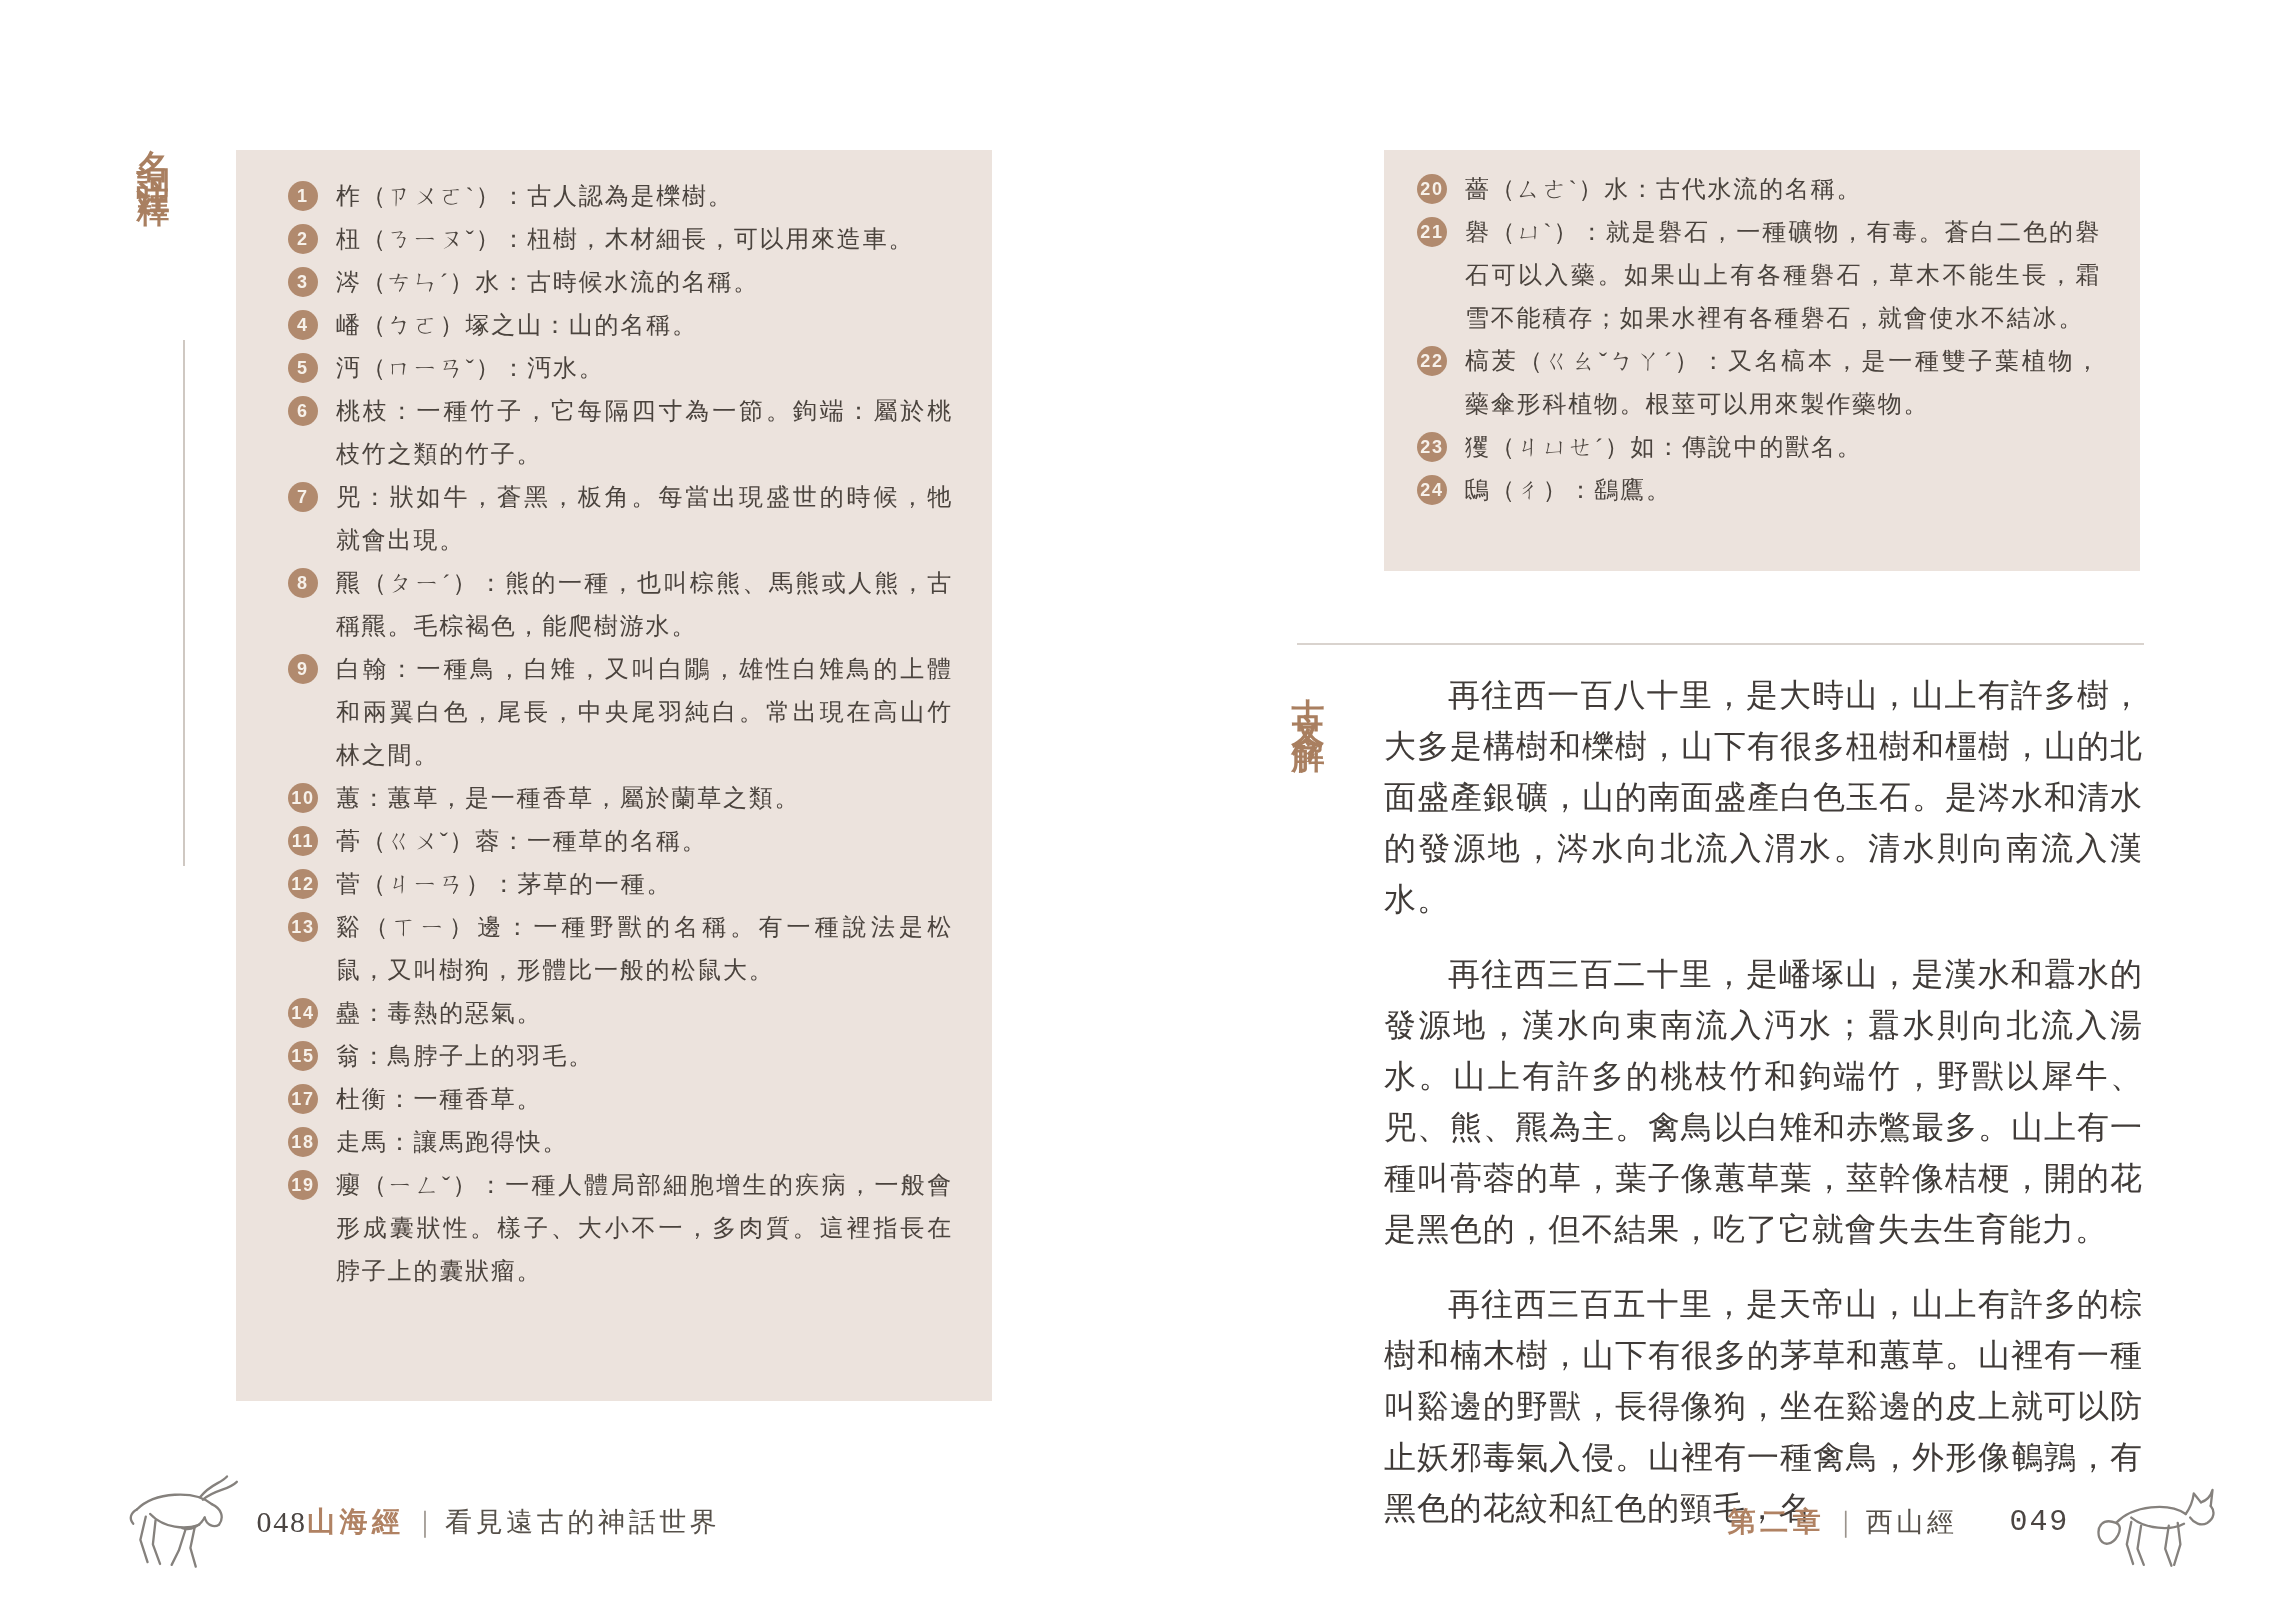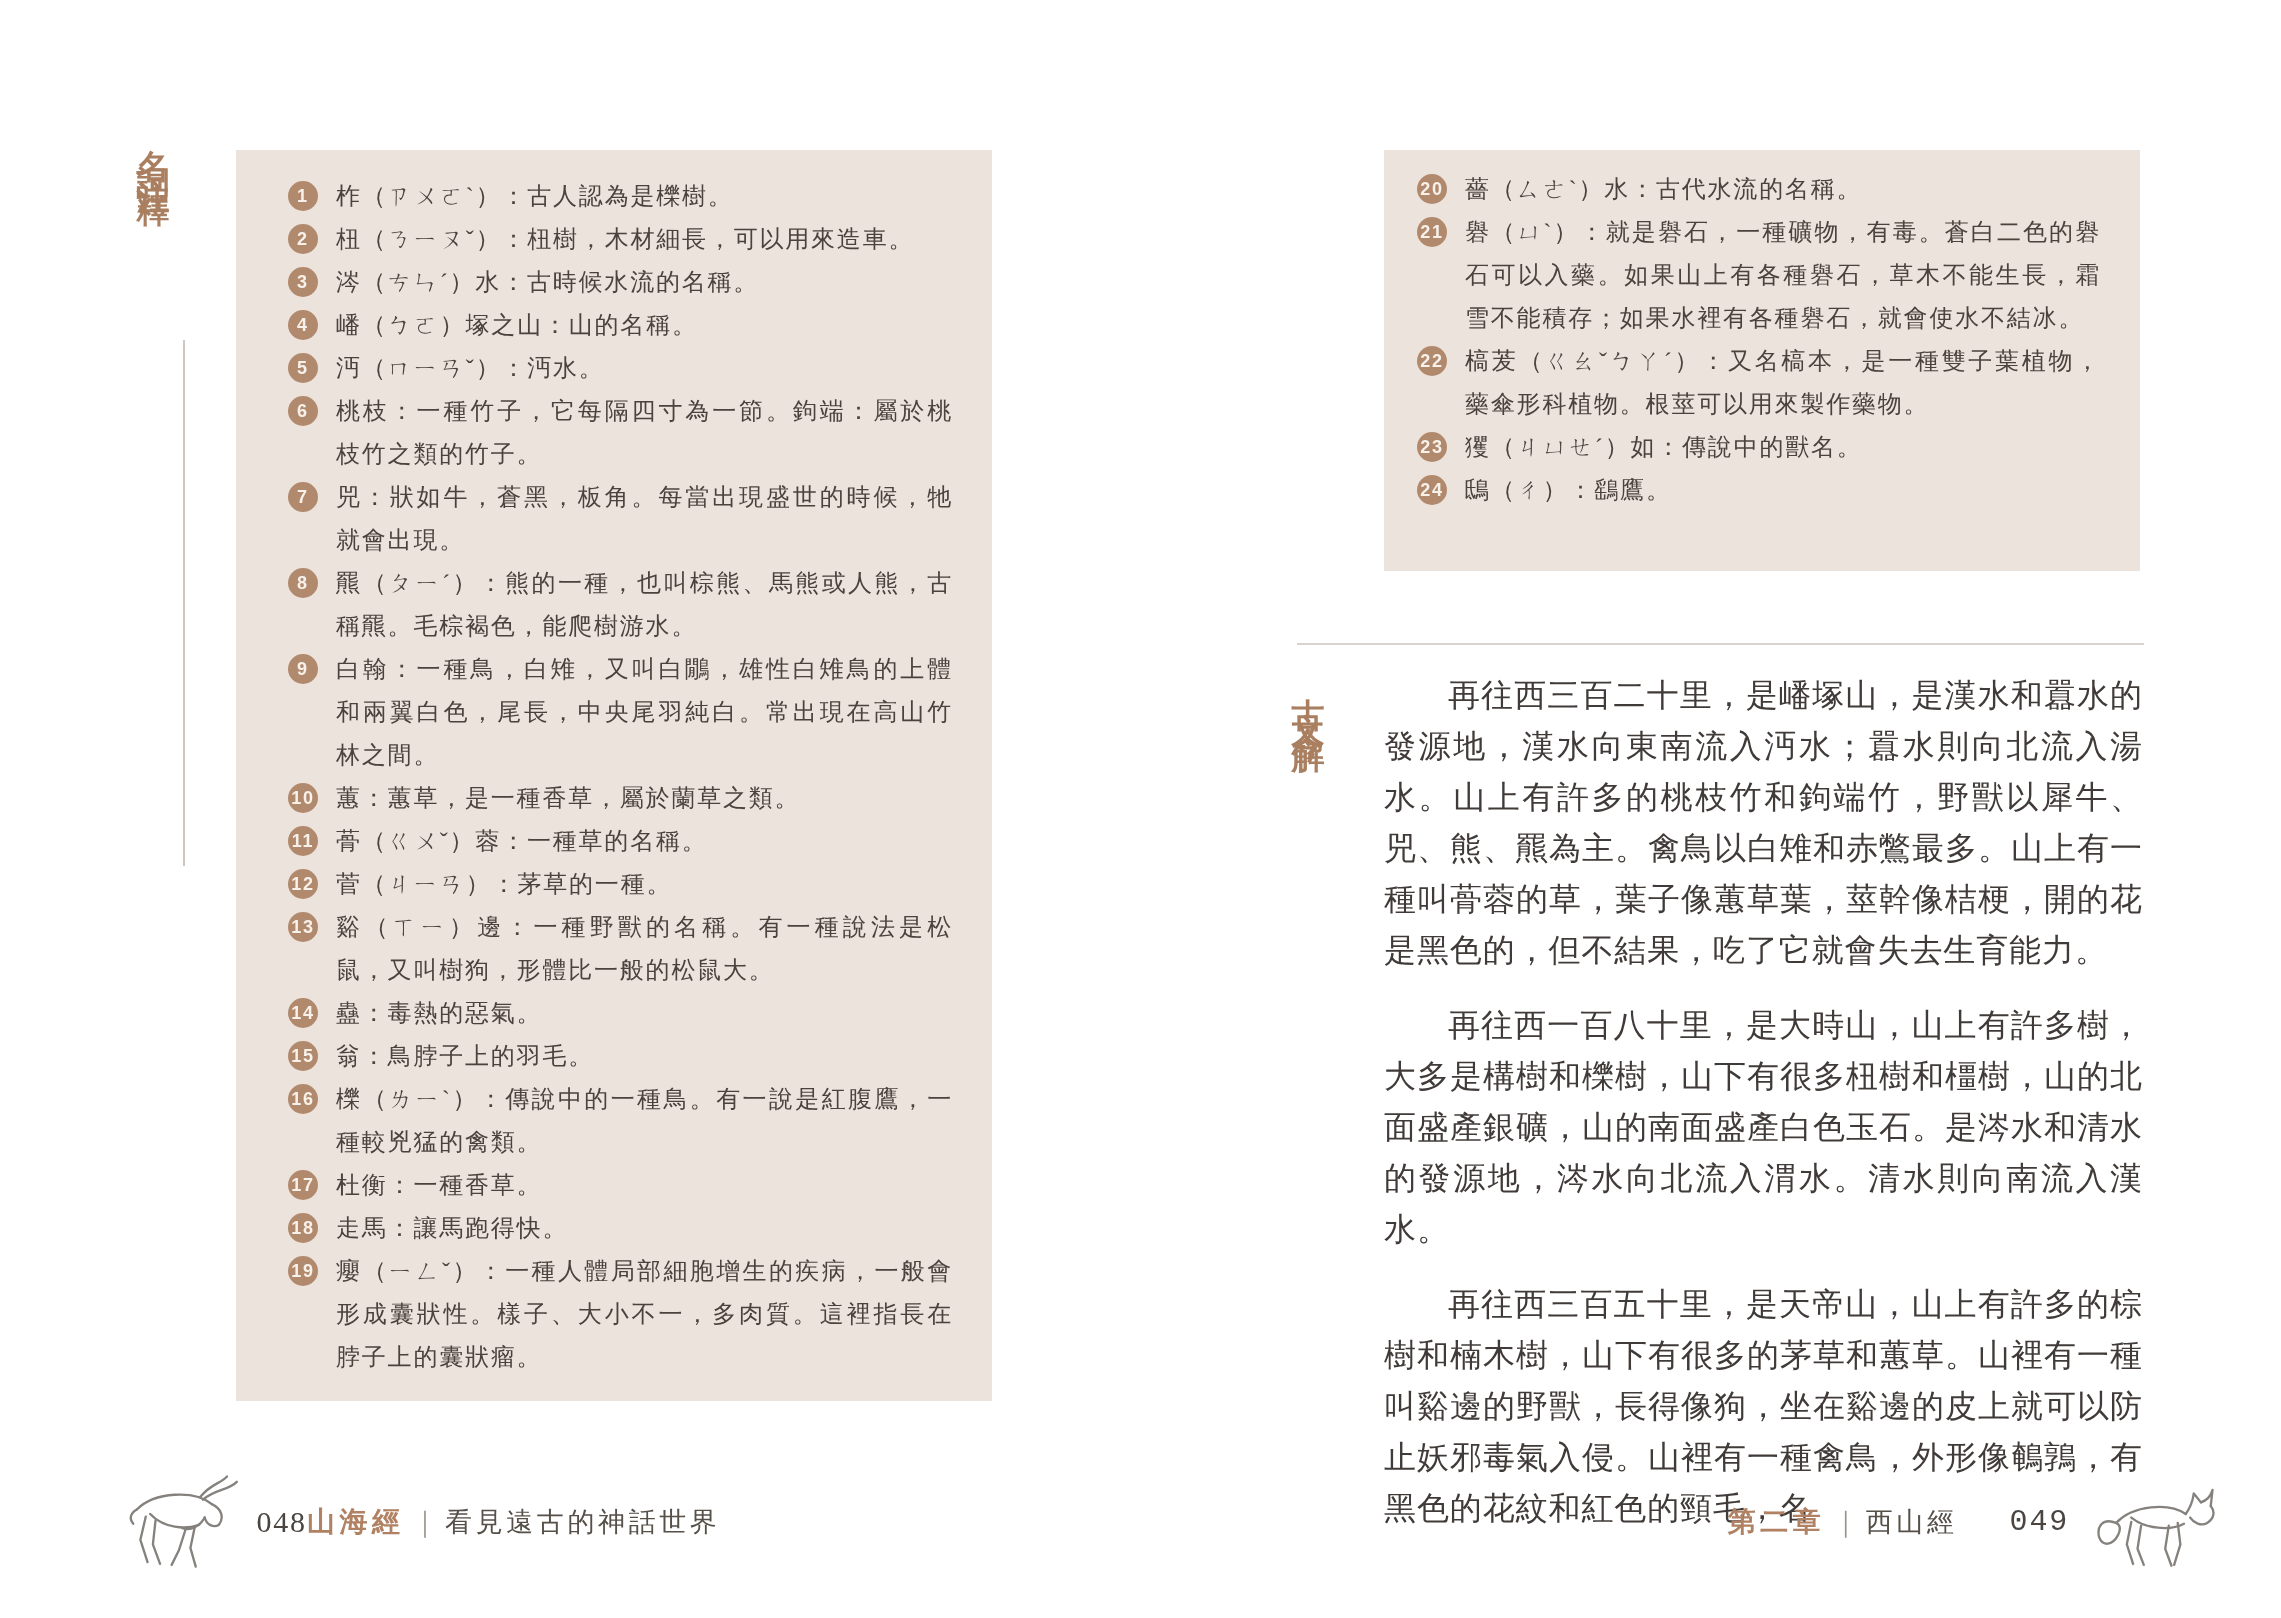--- a/index.html
+++ b/index.html
@@ -151,24 +151,20 @@
       <div class="note">
         <span class="badge">14</span>
         <span class="note-text">蠱：毒熱的惡氣。</span>
       </div>
 
       <div class="note">
         <span class="badge">15</span>
         <span class="note-text">翁：鳥脖子上的羽毛。</span>
       </div>
 
-      <div class="note">
-        <span class="badge">16</span>
-        <span class="note-text">櫟（ㄌㄧˋ）：傳說中的一種鳥。有一說是紅腹鷹，一種較兇猛的禽類。</span>
-      </div>
 
       <div class="note">
         <span class="badge">17</span>
         <span class="note-text">杜衡：一種香草。</span>
       </div>
 
       <div class="note">
         <span class="badge">18</span>
         <span class="note-text">走馬：讓馬跑得快。</span>
       </div>
@@ -206,23 +202,23 @@
         <span class="note-text">鴟（ㄔ）：鷂鷹。</span>
       </div>
     </div>
 
   <div class="hrule"></div>
 
   <div class="v-title right">古文今解</div>
 
   <div class="paras">
 
+      <p class="para">再往西一百八十里，是大時山，山上有許多樹，大多是構樹和櫟樹，山下有很多杻樹和橿樹，山的北面盛產銀礦，山的南面盛產白色玉石。是涔水和清水的發源地，涔水向北流入渭水。清水則向南流入漢水。</p>
+
       <p class="para">再往西三百二十里，是嶓塚山，是漢水和囂水的發源地，漢水向東南流入沔水；囂水則向北流入湯水。山上有許多的桃枝竹和鉤端竹，野獸以犀牛、兕、熊、羆為主。禽鳥以白雉和赤鷩最多。山上有一種叫蓇蓉的草，葉子像蕙草葉，莖幹像桔梗，開的花是黑色的，但不結果，吃了它就會失去生育能力。</p>
-
-      <p class="para">再往西一百八十里，是大時山，山上有許多樹，大多是構樹和櫟樹，山下有很多杻樹和橿樹，山的北面盛產銀礦，山的南面盛產白色玉石。是涔水和清水的發源地，涔水向北流入渭水。清水則向南流入漢水。</p>
 
       <p class="para">再往西三百五十里，是天帝山，山上有許多的棕樹和楠木樹，山下有很多的茅草和蕙草。山裡有一種叫谿邊的野獸，長得像狗，坐在谿邊的皮上就可以防止妖邪毒氣入侵。山裡有一種禽鳥，外形像鵪鶉，有黑色的花紋和紅色的頸毛，名</p>
     </div>
 
   <div class="footer footer-left">
     <svg class="animal-svg" width="134" height="100" viewBox="0 0 150 112">
       <path d="M30,42 C50,22 95,20 114,36"></path>
       <path d="M104,31 C118,19 132,21 142,11"></path>
       <path d="M101,28 C113,13 124,13 131,5"></path>
       <path d="M114,36 C125,41 128,51 122,59 C116,63 108,59 106,51"></path>

